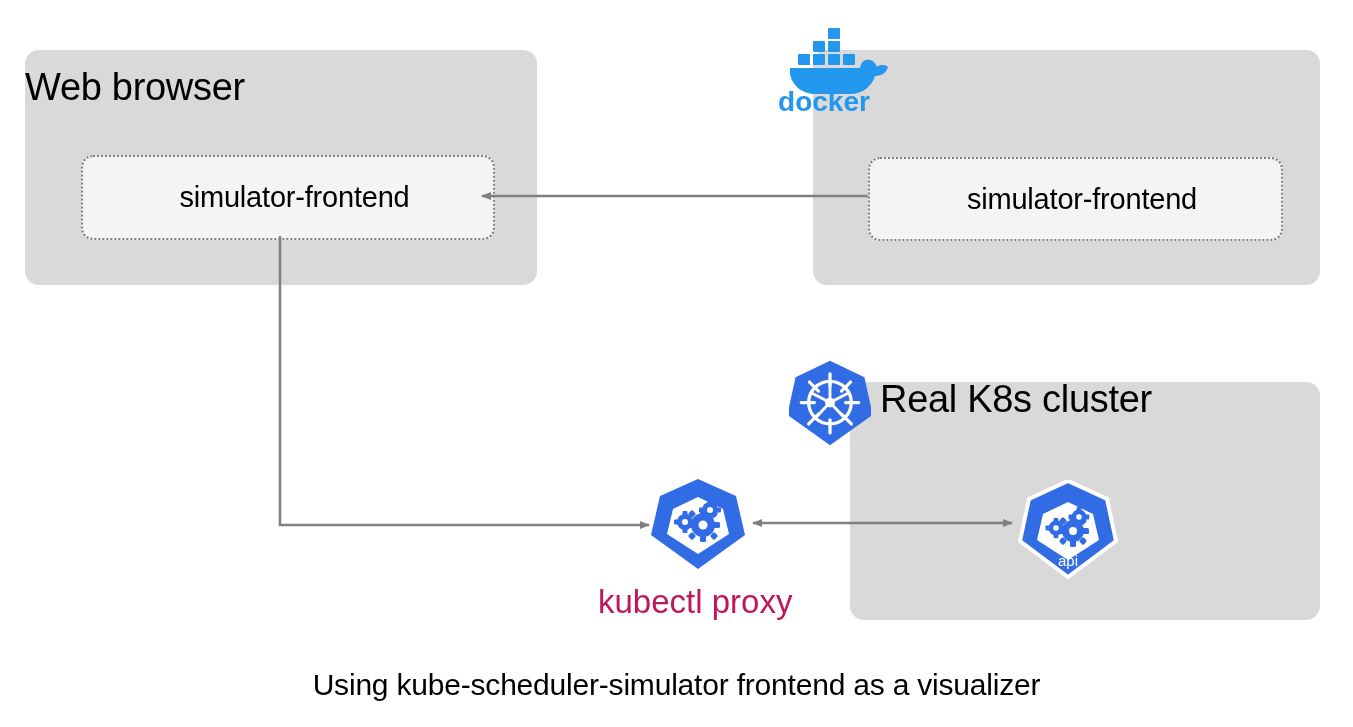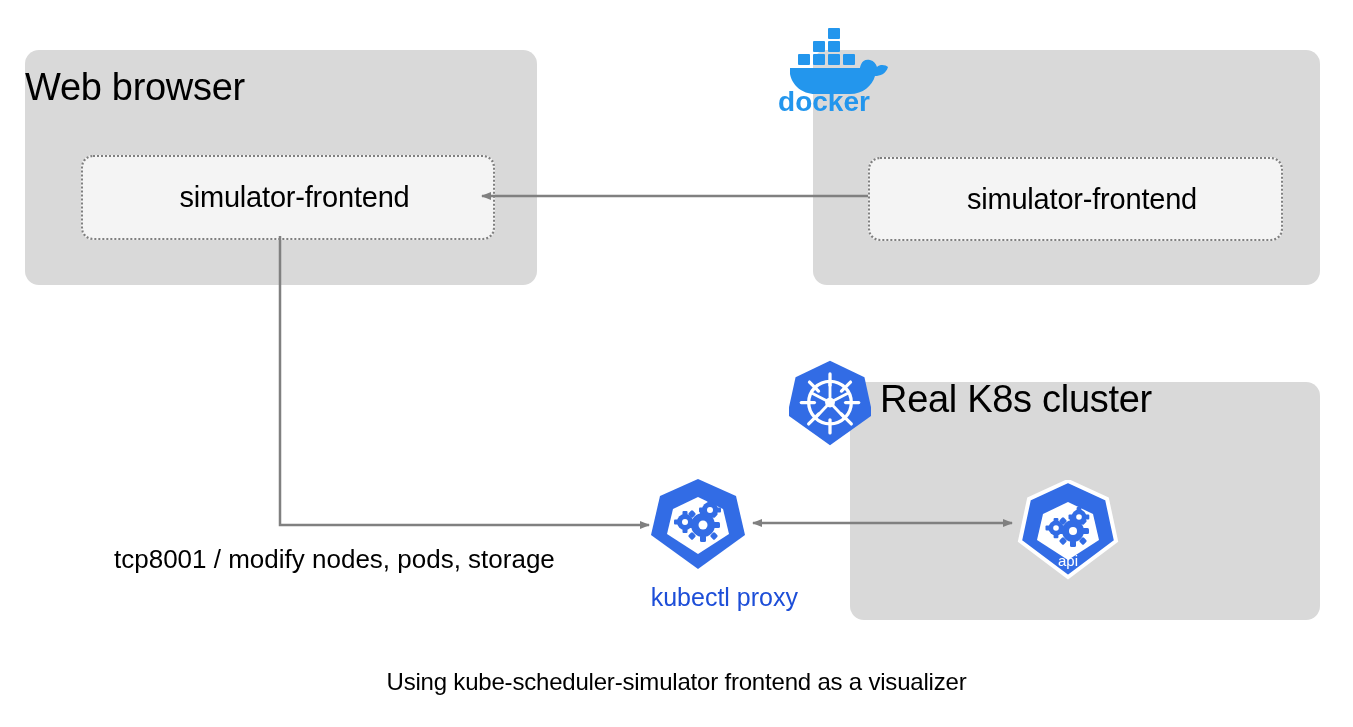--- a/index.html
+++ b/index.html
@@ -65,32 +65,32 @@
   .icon-wrap { position: absolute; text-align: center; }
 
   
   .free-label {
     position: absolute;
     color: #000000;
     white-space: nowrap;
   }
   .node-caption {
     position: absolute;
-    text-align: right;
-    color: #1d4ed8;
-    font-size: 25px;
+    text-align: left;
+    color: #be185d;
+    font-size: 33px;
     white-space: nowrap;
   }
   .figure-caption {
     position: absolute;
     left: 0;
     width: 100%;
     text-align: center;
     color: #000000;
-    font-size: 24px;
+    font-size: 30px;
     letter-spacing: -0.2px;
     white-space: nowrap;
   }
 </style>
 </head>
 <body>
 
 <div id="canvas">
 
   <div class="group-box" style="left:25px; top:50px; width:512px; height:235px;">
@@ -247,17 +247,16 @@
           <rect x="37.6" y="38" width="4.8" height="4.8" rx="1"></rect>
           <rect x="37.6" y="53.5" width="4.8" height="4.8" rx="1"></rect>
           <rect x="29.5" y="45.6" width="4.8" height="4.8" rx="1"></rect>
           <rect x="45.5" y="45.6" width="4.8" height="4.8" rx="1"></rect>
         </g>
       </g>
       <text x="52" y="86" text-anchor="middle" font-family="'Liberation Sans', sans-serif" font-size="15" fill="#ffffff">api</text>
     </svg>
   </div>
 
-  <div class="free-label" style="left:114px; top:544px; font-size:26px;">tcp8001 / modify nodes, pods, storage</div>
 
   <div class="figure-caption" style="top:668px;">Using kube-scheduler-simulator frontend as a visualizer</div>
 
 </div>
 
 </body></html>

